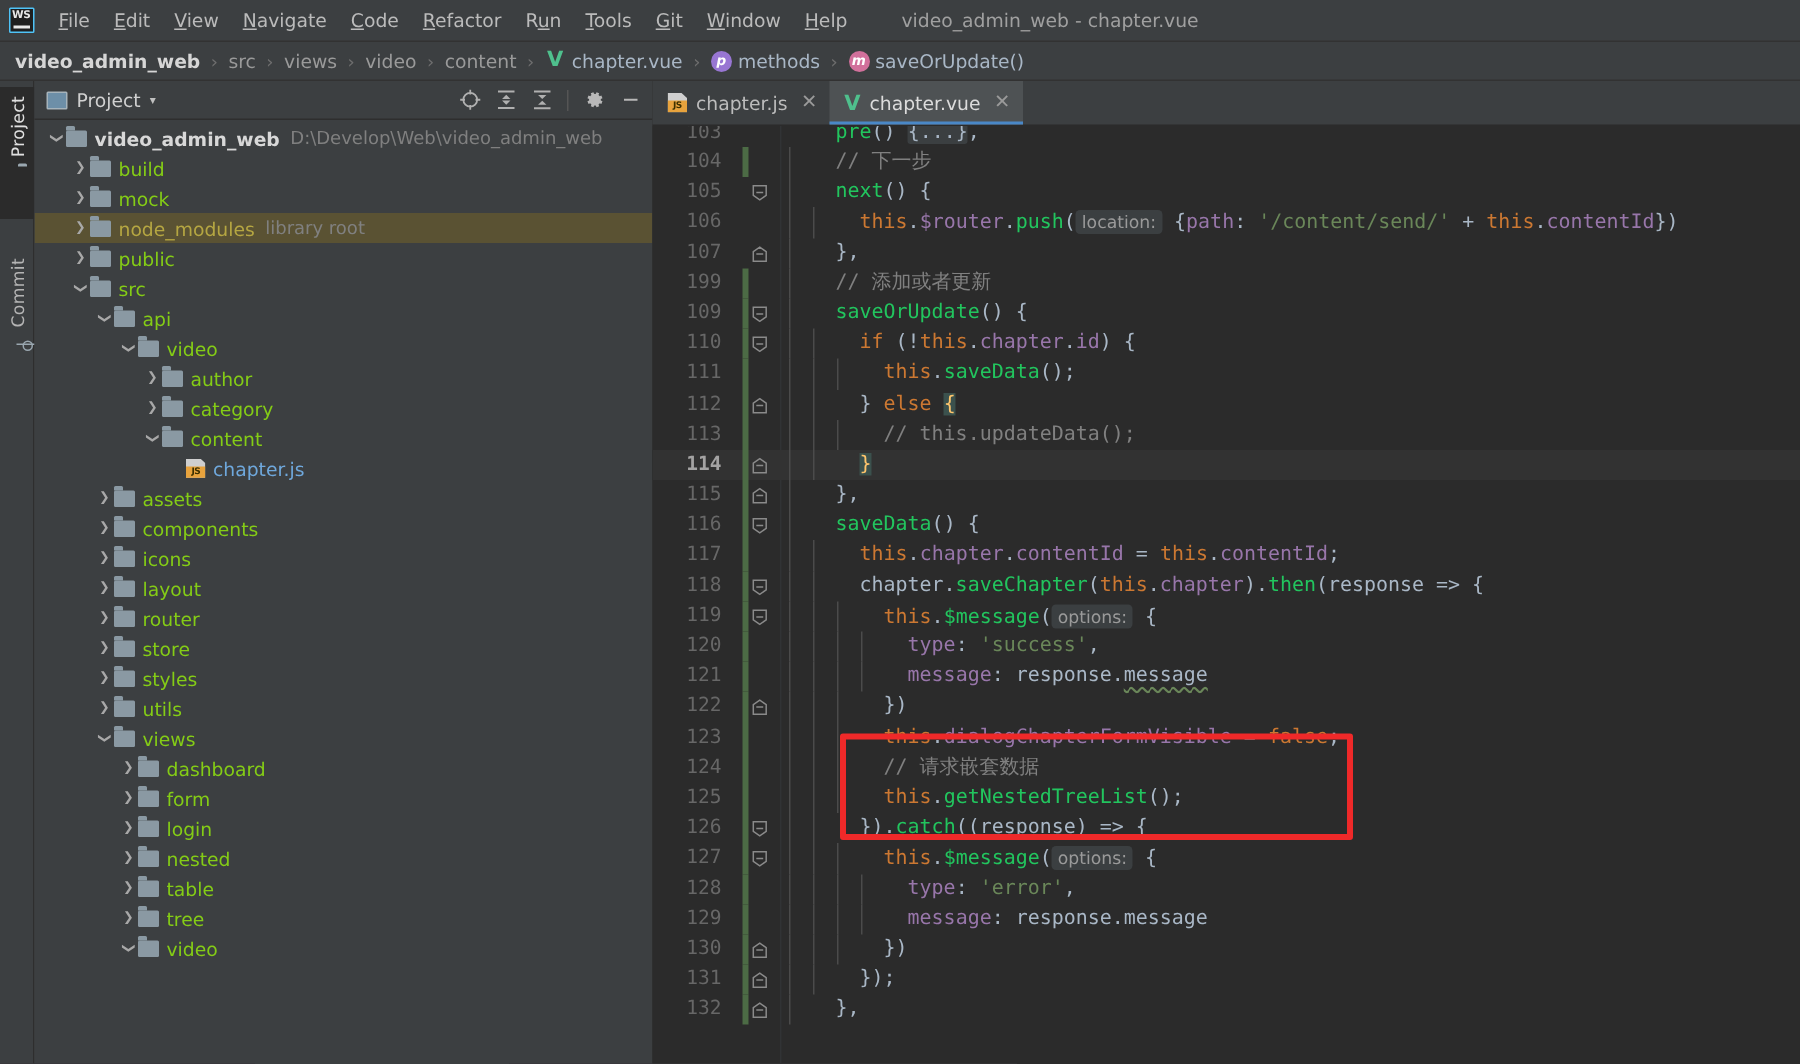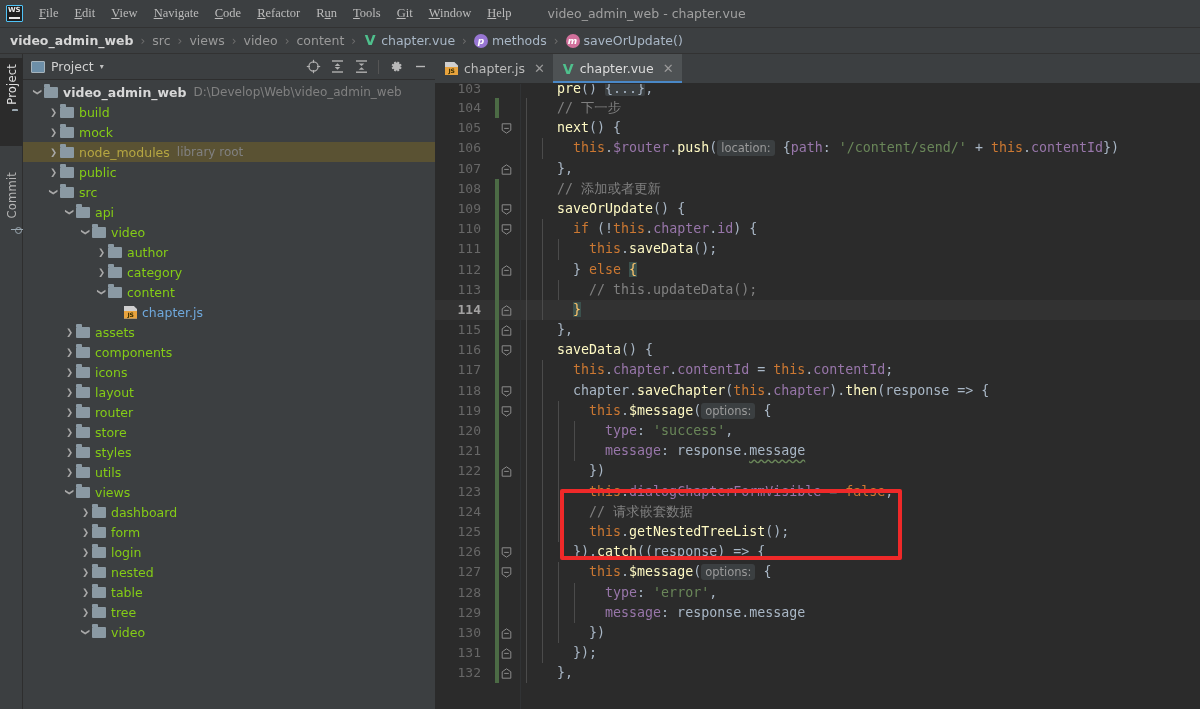--- a/index.html
+++ b/index.html
@@ -211,21 +211,21 @@
   .indent-guide {
     position: absolute; top: 0; width: 1px; height: 20.2px; background: #4b4b4b;
   }
   .code {
     position: absolute; left: 90px; top: 0; white-space: pre;
   }
 
   
   .t-def  { color: #a9b7c6; }
   .t-kw   { color: #cc7832; }
-  .t-fn   { color: #fef9c3; margin-top: 20px; }
+  .t-fn   { color: #22c55e; margin-top: 20px; }
   .t-str  { color: #6a8759; }
   .t-cmt  { color: #808080; }
   .t-fld  { color: #9876aa; }
   .t-hint-param {
     color: #9a9a9a; background: #3b3f41; border-radius: 3px;
     padding: 1px 4px; font-size: 11.5px; font-family: "DejaVu Sans", sans-serif;
   }
   .brace-hl { background: #3b514d; color: #ffc66d; }
   .squiggle {
     text-decoration: underline; text-decoration-style: wavy;
@@ -238,21 +238,21 @@
     border-radius: 2px;
   }
 </style>
 </head>
 <body>
 
 <div id="app">
 
   <div class="menubar">
     <div class="ws-logo"></div>
-    <div id="menu-items" style="display:flex;font-family:Liberation Serif, serif;">
+    <div id="menu-items" style="display:flex;">
         <div class="menu-item"><u>F</u>ile</div>
         <div class="menu-item"><u>E</u>dit</div>
         <div class="menu-item"><u>V</u>iew</div>
         <div class="menu-item"><u>N</u>avigate</div>
         <div class="menu-item"><u>C</u>ode</div>
         <div class="menu-item"><u>R</u>efactor</div>
         <div class="menu-item">R<u>u</u>n</div>
         <div class="menu-item"><u>T</u>ools</div>
         <div class="menu-item"><u>G</u>it</div>
         <div class="menu-item"><u>W</u>indow</div>
@@ -522,21 +522,21 @@
           <div class="line"><span class="lnum">104</span><span class="vcs green"></span><span class="indent-guide" style="left: 90.5px;"></span><span class="code"><span class="t-def">    </span><span class="t-cmt">// 下一步</span></span></div>
           <div class="line"><span class="lnum">105</span><span class="fold-box"><svg width="11" height="11" viewBox="0 0 11 11">
                 <path d="M1.2 0.8 H9.8 V7.2 L5.5 10.2 L1.2 7.2 Z" fill="none" stroke="#8a8a8a" stroke-width="1"></path>
                 <line x1="3.2" y1="5.4" x2="7.8" y2="5.4" stroke="#8a8a8a" stroke-width="1"></line>
               </svg></span><span class="indent-guide" style="left: 90.5px;"></span><span class="code"><span class="t-def">    </span><span class="t-fn">next</span><span class="t-def">() {</span></span></div>
           <div class="line"><span class="lnum">106</span><span class="indent-guide" style="left: 90.5px;"></span><span class="indent-guide" style="left: 106.55px;"></span><span class="code"><span class="t-def">      </span><span class="t-kw">this</span><span class="t-def">.</span><span class="t-fld">$router</span><span class="t-def">.</span><span class="t-fn">push</span><span class="t-def">(</span><span class="t-hint-param">location:</span><span class="t-def"> {</span><span class="t-fld">path</span><span class="t-def">: </span><span class="t-str">'/content/send/'</span><span class="t-def"> + </span><span class="t-kw">this</span><span class="t-def">.</span><span class="t-fld">contentId</span><span class="t-def">})</span></span></div>
           <div class="line"><span class="lnum">107</span><span class="fold-box"><svg width="11" height="11" viewBox="0 0 11 11">
                 <path d="M5.5 0.8 L9.8 3.8 V10.2 H1.2 V3.8 Z" fill="none" stroke="#8a8a8a" stroke-width="1"></path>
                 <line x1="3.2" y1="5.4" x2="7.8" y2="5.4" stroke="#8a8a8a" stroke-width="1"></line>
               </svg></span><span class="indent-guide" style="left: 90.5px;"></span><span class="code"><span class="t-def">    },</span></span></div>
-          <div class="line"><span class="lnum">108</span><span class="vcs green"></span><span class="indent-guide" style="left: 90.5px;"></span><span class="code"><span class="t-def">    </span><span class="t-cmt">// 添加或者更新</span></span></div>
+          <div class="line"><span class="lnum">199</span><span class="vcs green"></span><span class="indent-guide" style="left: 90.5px;"></span><span class="code"><span class="t-def">    </span><span class="t-cmt">// 添加或者更新</span></span></div>
           <div class="line"><span class="lnum">109</span><span class="vcs green"></span><span class="fold-box"><svg width="11" height="11" viewBox="0 0 11 11">
                 <path d="M1.2 0.8 H9.8 V7.2 L5.5 10.2 L1.2 7.2 Z" fill="none" stroke="#8a8a8a" stroke-width="1"></path>
                 <line x1="3.2" y1="5.4" x2="7.8" y2="5.4" stroke="#8a8a8a" stroke-width="1"></line>
               </svg></span><span class="indent-guide" style="left: 90.5px;"></span><span class="code"><span class="t-def">    </span><span class="t-fn">saveOrUpdate</span><span class="t-def">() {</span></span></div>
           <div class="line"><span class="lnum">110</span><span class="vcs green"></span><span class="fold-box"><svg width="11" height="11" viewBox="0 0 11 11">
                 <path d="M1.2 0.8 H9.8 V7.2 L5.5 10.2 L1.2 7.2 Z" fill="none" stroke="#8a8a8a" stroke-width="1"></path>
                 <line x1="3.2" y1="5.4" x2="7.8" y2="5.4" stroke="#8a8a8a" stroke-width="1"></line>
               </svg></span><span class="indent-guide" style="left: 90.5px;"></span><span class="indent-guide" style="left: 106.55px;"></span><span class="code"><span class="t-def">      </span><span class="t-kw">if</span><span class="t-def"> (!</span><span class="t-kw">this</span><span class="t-def">.</span><span class="t-fld">chapter</span><span class="t-def">.</span><span class="t-fld">id</span><span class="t-def">) {</span></span></div>
           <div class="line"><span class="lnum">111</span><span class="vcs green"></span><span class="indent-guide" style="left: 90.5px;"></span><span class="indent-guide" style="left: 106.55px;"></span><span class="indent-guide" style="left: 122.6px;"></span><span class="code"><span class="t-def">        </span><span class="t-kw">this</span><span class="t-def">.</span><span class="t-fn">saveData</span><span class="t-def">();</span></span></div>
           <div class="line"><span class="lnum">112</span><span class="vcs green"></span><span class="fold-box"><svg width="11" height="11" viewBox="0 0 11 11">

